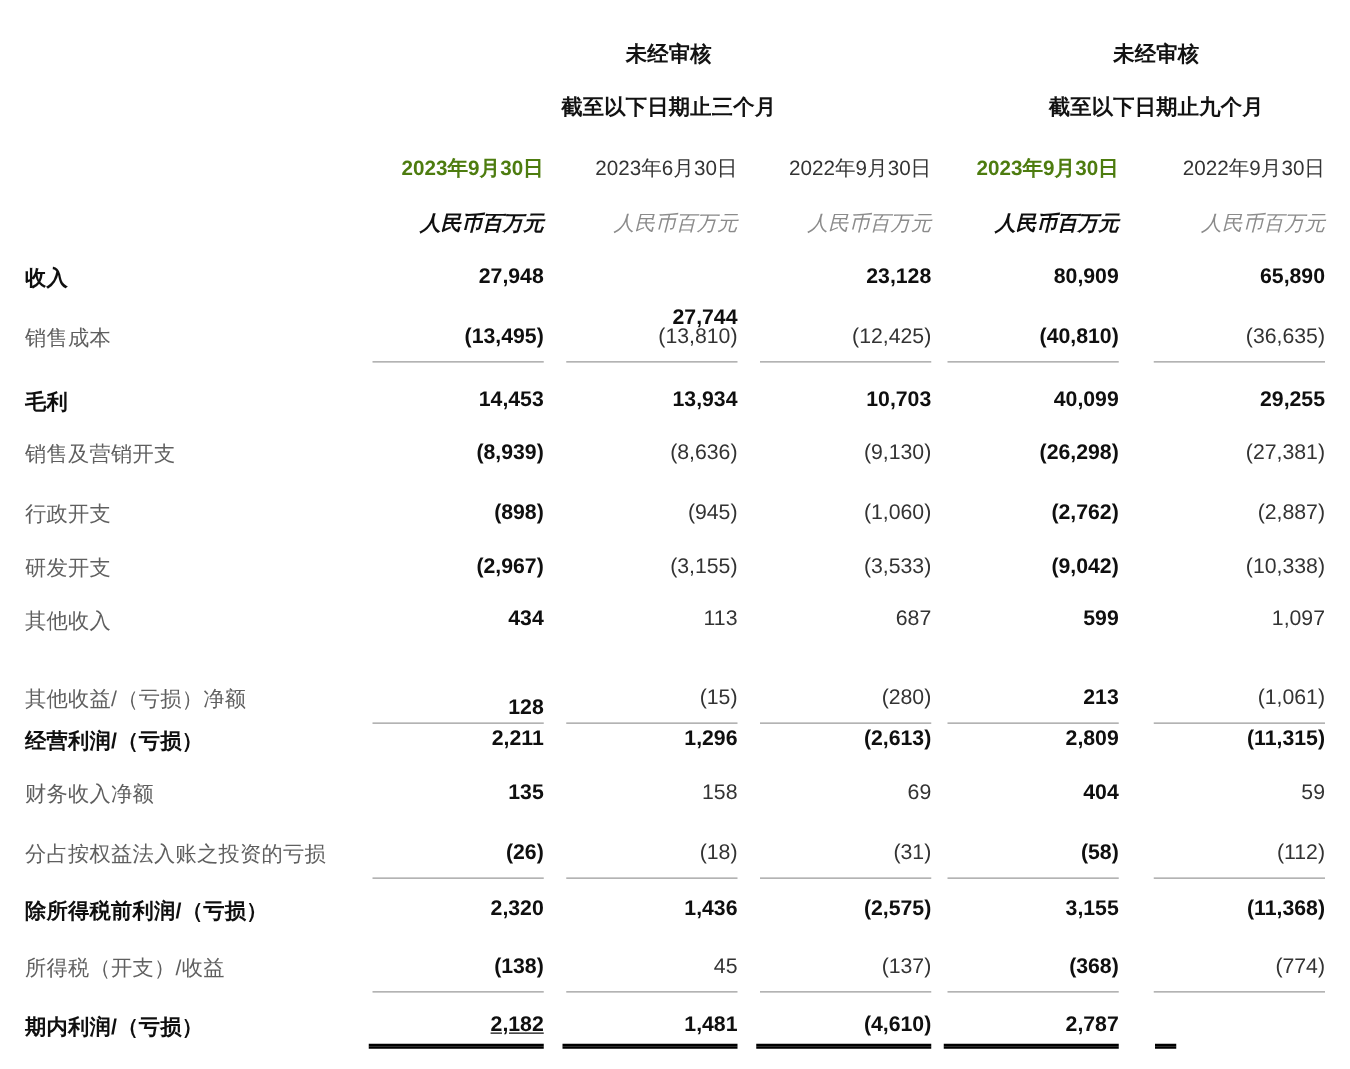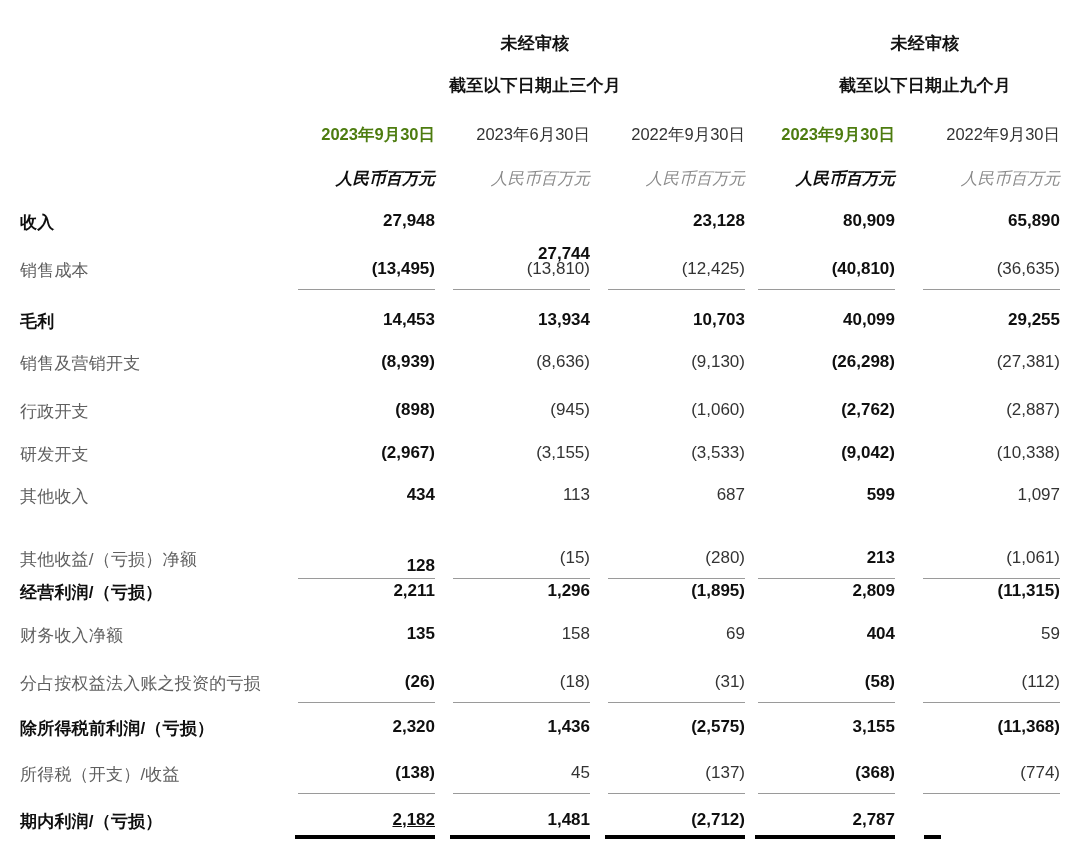--- a/index.html
+++ b/index.html
@@ -160,21 +160,21 @@
       <div class="col c4 val em" style="top: 548px;">213</div>
       <div class="col c5 val" style="top: 548px;">(1,061)</div>
       <div class="rule r1" style="top: 578px;"></div>
       <div class="rule r2" style="top: 578px;"></div>
       <div class="rule r3" style="top: 578px;"></div>
       <div class="rule r4" style="top: 578px;"></div>
       <div class="rule r5" style="top: 578px;"></div>
       <div class="rowlabel em" style="top: 581px;">经营利润/（亏损）</div>
       <div class="col c1 val em" style="top: 581px;">2,211</div>
       <div class="col c2 val em" style="top: 581px;">1,296</div>
-      <div class="col c3 val em" style="top: 581px;">(1,895)</div>
+      <div class="col c3 val em" style="top: 581px;">(2,613)</div>
       <div class="col c4 val em" style="top: 581px;">2,809</div>
       <div class="col c5 val em" style="top: 581px;">(11,315)</div>
       <div class="rowlabel" style="top: 624px;">财务收入净额</div>
       <div class="col c1 val em" style="top: 624px;">135</div>
       <div class="col c2 val" style="top: 624px;">158</div>
       <div class="col c3 val" style="top: 624px;">69</div>
       <div class="col c4 val em" style="top: 624px;">404</div>
       <div class="col c5 val" style="top: 624px;">59</div>
       <div class="rowlabel" style="top: 672px;">分占按权益法入账之投资的亏损</div>
       <div class="col c1 val em" style="top: 672px;">(26)</div>
@@ -200,21 +200,21 @@
       <div class="col c4 val em" style="top: 763px;">(368)</div>
       <div class="col c5 val" style="top: 763px;">(774)</div>
       <div class="rule r1" style="top: 793px;"></div>
       <div class="rule r2" style="top: 793px;"></div>
       <div class="rule r3" style="top: 793px;"></div>
       <div class="rule r4" style="top: 793px;"></div>
       <div class="rule r5" style="top: 793px;"></div>
       <div class="rowlabel em" style="top: 810px;">期内利润/（亏损）</div>
       <div class="col c1 val em" style="top: 810px; text-decoration: underline;">2,182</div>
       <div class="col c2 val em" style="top: 810px;">1,481</div>
-      <div class="col c3 val em" style="top: 810px;">(2,712)</div>
+      <div class="col c3 val em" style="top: 810px;">(4,610)</div>
       <div class="col c4 val em" style="top: 810px;">2,787</div>
       <div class="drule d1" style="top: 835px;"></div>
       <div class="drule d2" style="top: 835px;"></div>
       <div class="drule d3" style="top: 835px;"></div>
       <div class="drule d4" style="top: 835px;"></div>
       <div class="drule d5stub" style="top: 835px;"></div>
     </div>
 
 </div>
 

